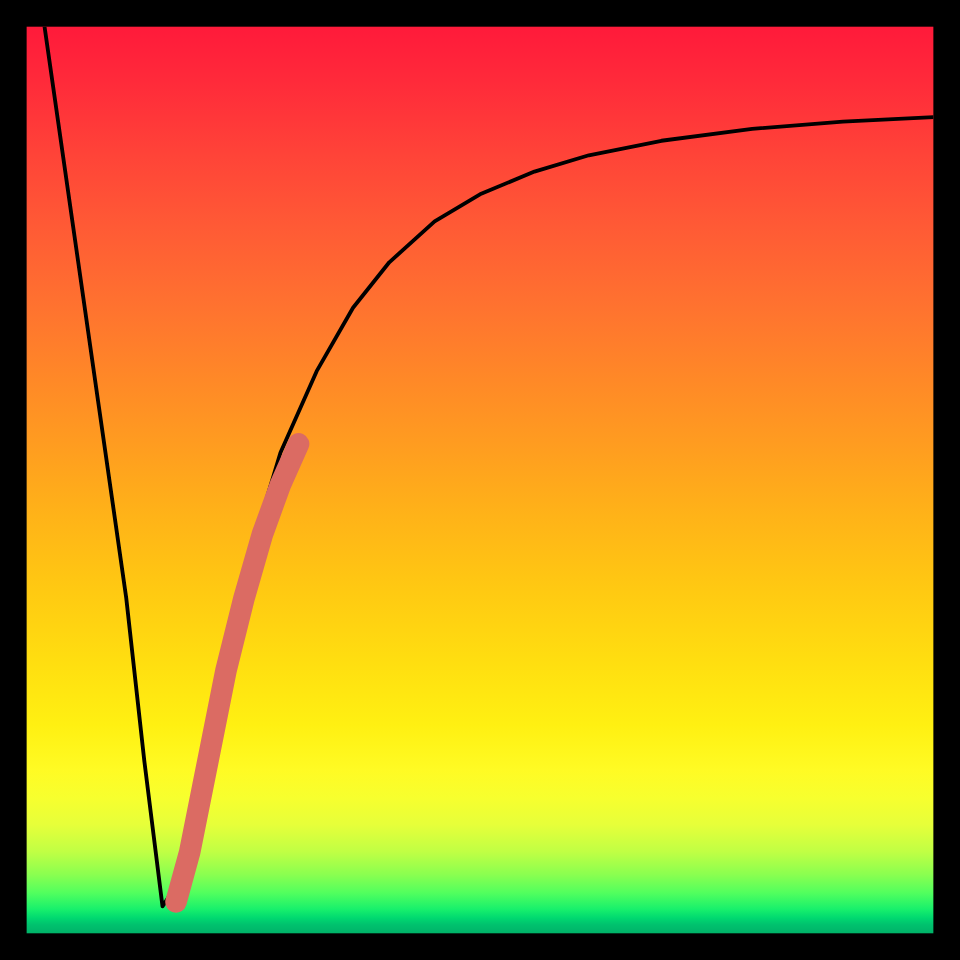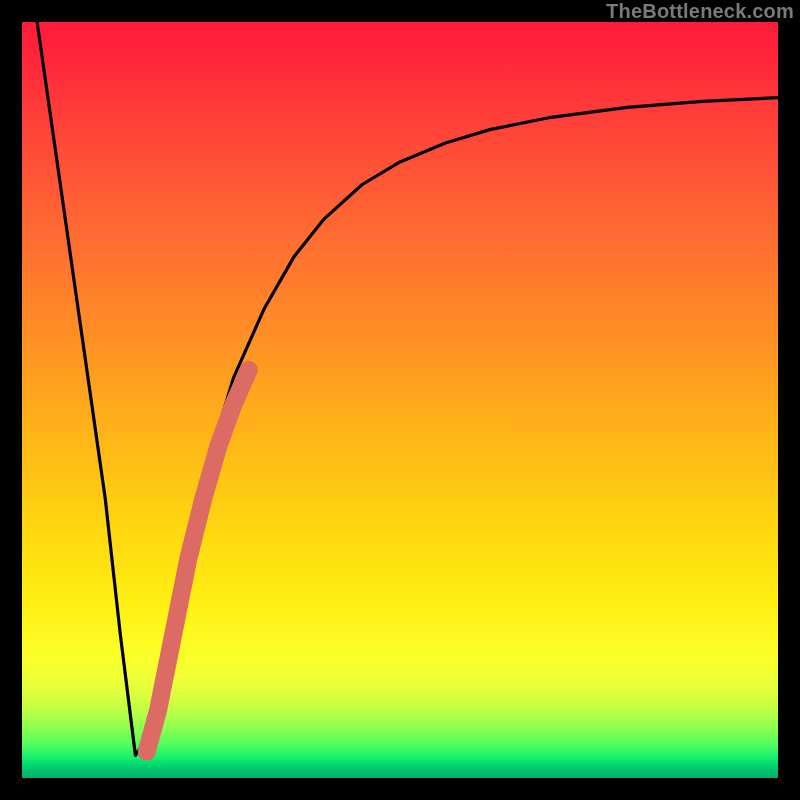--- a/index.html
+++ b/index.html
@@ -76,14 +76,13 @@
 
   <div class="plot-area">
     <div class="gradient"></div>
 
     <svg class="curves" viewBox="0 0 756 756" preserveAspectRatio="none">
       <path d="M15.1 0.0 L37.8 158.8 L60.5 317.5 L83.2 476.3 L98.3 612.4 L113.4 733.3 L128.5 710.6 L143.6 642.6 L166.3 529.2 L189.0 430.9 L211.7 355.3 L241.9 287.3 L272.2 234.4 L302.4 196.6 L340.2 162.5 L378.0 139.9 L423.4 121.0 L468.7 107.4 L529.2 95.3 L604.8 85.4 L680.4 79.4 L756.0 75.6" id="curve-path" fill="none" stroke="#000" stroke-width="3.2" stroke-linecap="round" stroke-linejoin="round"></path>
       <path d="M124.7 729.5 L136.1 688.0 L151.2 612.4 L166.3 536.8 L181.4 476.3 L196.6 423.4 L211.7 381.8 L226.8 347.8" id="highlight-path" fill="none" stroke="#db6b63" stroke-width="18" stroke-linecap="round" stroke-linejoin="round"></path>
     </svg>
   </div>
 
-  <div class="watermark">TheBottleneck.com</div>
 </div>
 
 </body></html>

